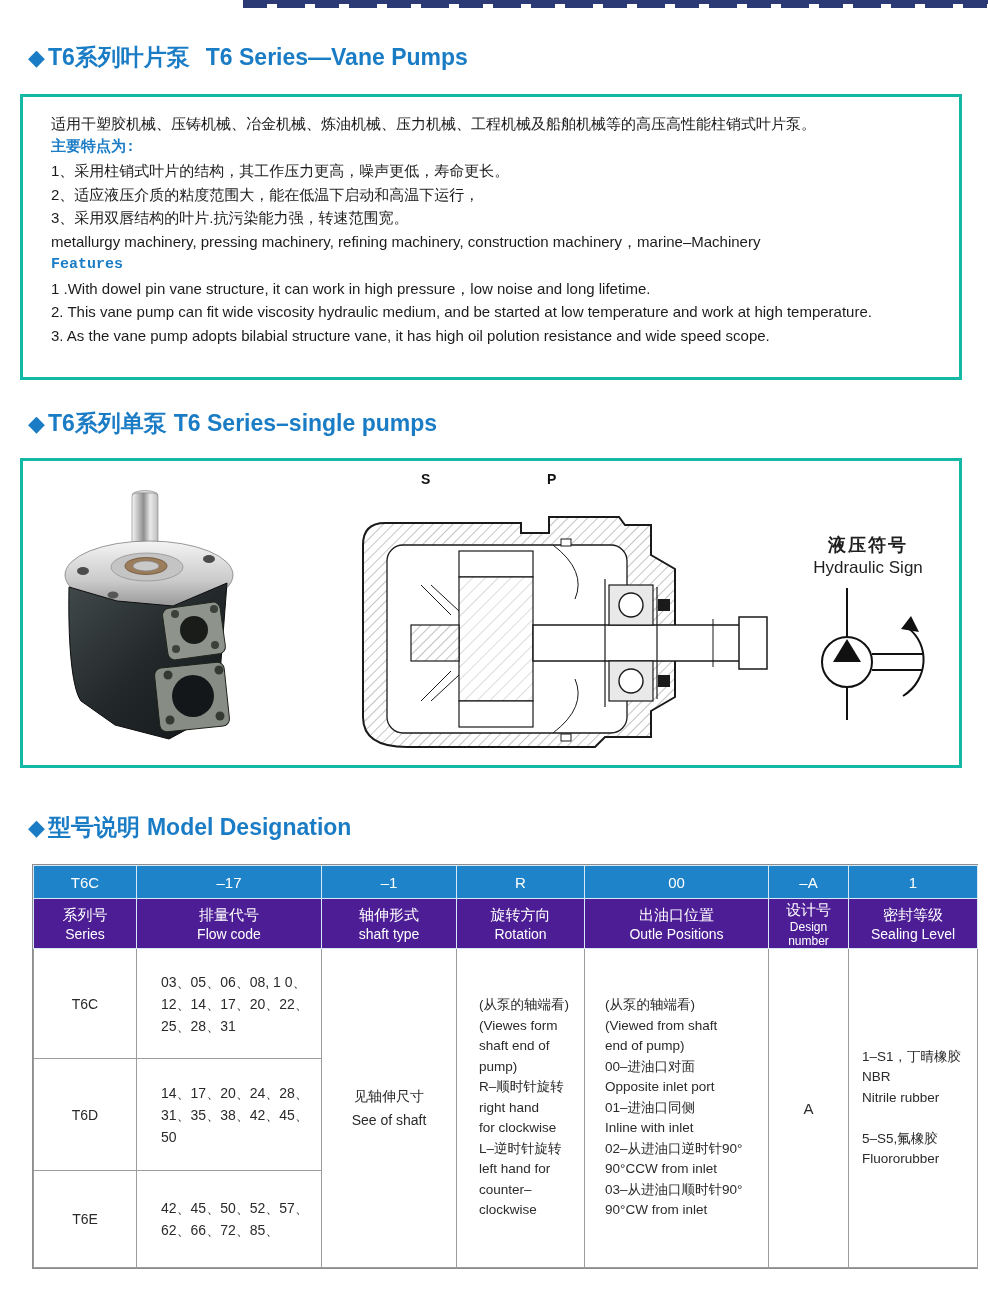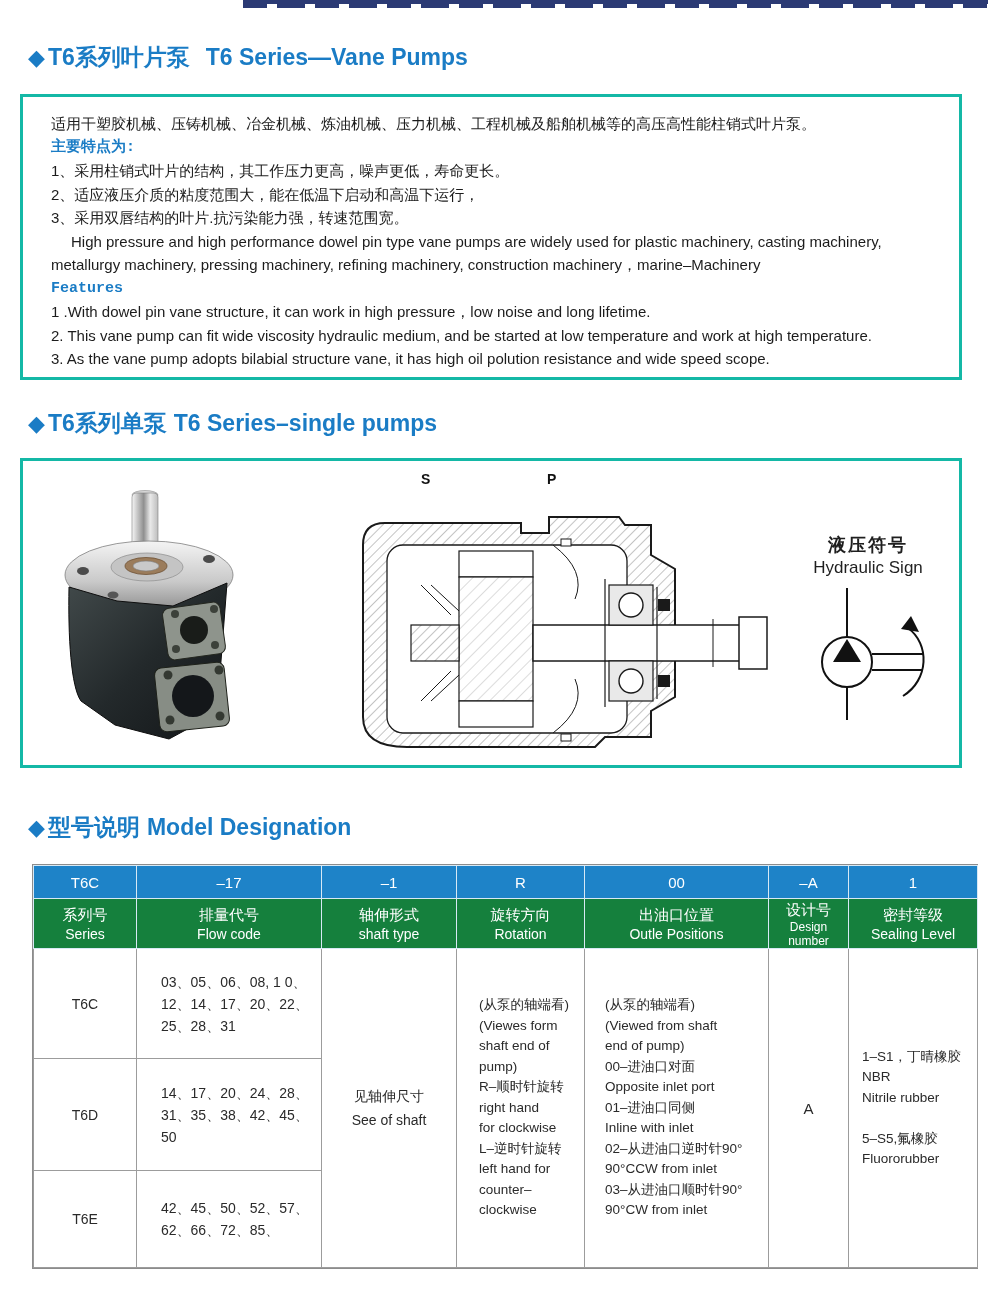--- a/index.html
+++ b/index.html
@@ -39,21 +39,21 @@
   .hyd .hyd-en { font-size:17px; margin-top:1px; }
   .hyd svg { margin-top:4px; }
 
   .table-wrap { position:absolute; left:32px; top:864px; width:944px; border:1px solid #8c8c8c; box-sizing:content-box; }
   table { border-collapse:collapse; width:944px; table-layout:fixed; }
   td { box-sizing:border-box; padding:0; }
   .code-row td {
     height:33px; background:#1e83c8; color:#fff; text-align:center;
     font-size:15px; border:1.5px solid #d7e9f5;
   }
-  .hdr-row td { height:49px; background:#15803d; color:#fff; text-align:center; border:1.5px solid #d7e9f5; vertical-align:middle; }
+  .hdr-row td { height:49px; background:#4c1d95; color:#fff; text-align:center; border:1.5px solid #d7e9f5; vertical-align:middle; }
   .hdr-zh { font-size:15px; line-height:21px; }
   .hdr-en { font-size:14px; line-height:19px; }
   .hdr-en.small { font-size:12px; line-height:14px; white-space:pre-line; }
 
   tbody.tb td { border:1px solid #9c9c9c; background:#fff; color:#2a2a2a; vertical-align:middle; }
   .series-cell { text-align:center; font-size:14px; }
   .flow-cell { font-size:14px; line-height:22px; padding:6px 8px 6px 24px; white-space:pre-line; }
   .shaft-cell { text-align:center; font-size:14px; line-height:24px; white-space:pre-line; }
   .rot-cell  { padding-left:22px; font-size:13.5px; line-height:20.5px; white-space:pre-line; }
   .out-cell  { padding-left:20px; font-size:13.5px; line-height:20.5px; white-space:pre-line; }
@@ -73,21 +73,20 @@
   <div class="section-title" id="title1">
     <span class="diamond">◆</span><span>T6系列叶片泵</span><span class="ten">T6 Series—Vane Pumps</span>
   </div>
 
   <div class="box" id="box1">
     <div class="line">适用干塑胶机械、压铸机械、冶金机械、炼油机械、压力机械、工程机械及船舶机械等的高压高性能柱销式叶片泵。</div>
     <div class="line blue-label">主要特点为:</div>
     <div class="line">1、采用柱销式叶片的结构，其工作压力更高，噪声更低，寿命更长。</div>
     <div class="line">2、适应液压介质的粘度范围大，能在低温下启动和高温下运行，</div>
     <div class="line">3、采用双唇结构的叶片.抗污染能力强，转速范围宽。</div>
-    <div class="line indent">High pressure and high performance dowel pin type vane pumps are widely used for plastic machinery, casting machinery,</div>
     <div class="line">metallurgy machinery, pressing machinery, refining machinery, construction machinery，marine–Machinery</div>
     <div class="line blue-label">Features</div>
     <div class="line">1 .With dowel pin vane structure, it can work in high pressure，low noise and long lifetime.</div>
     <div class="line">2. This vane pump can fit wide viscosity hydraulic medium, and be started at low temperature and work at high temperature.</div>
     <div class="line">3. As the vane pump adopts bilabial structure vane, it has high oil polution resistance and wide speed scope.</div>
   </div>
 
   <div class="section-title" id="title2">
     <span class="diamond">◆</span><span>T6系列单泵</span><span class="ten-sm">T6 Series–single pumps</span>
   </div>

